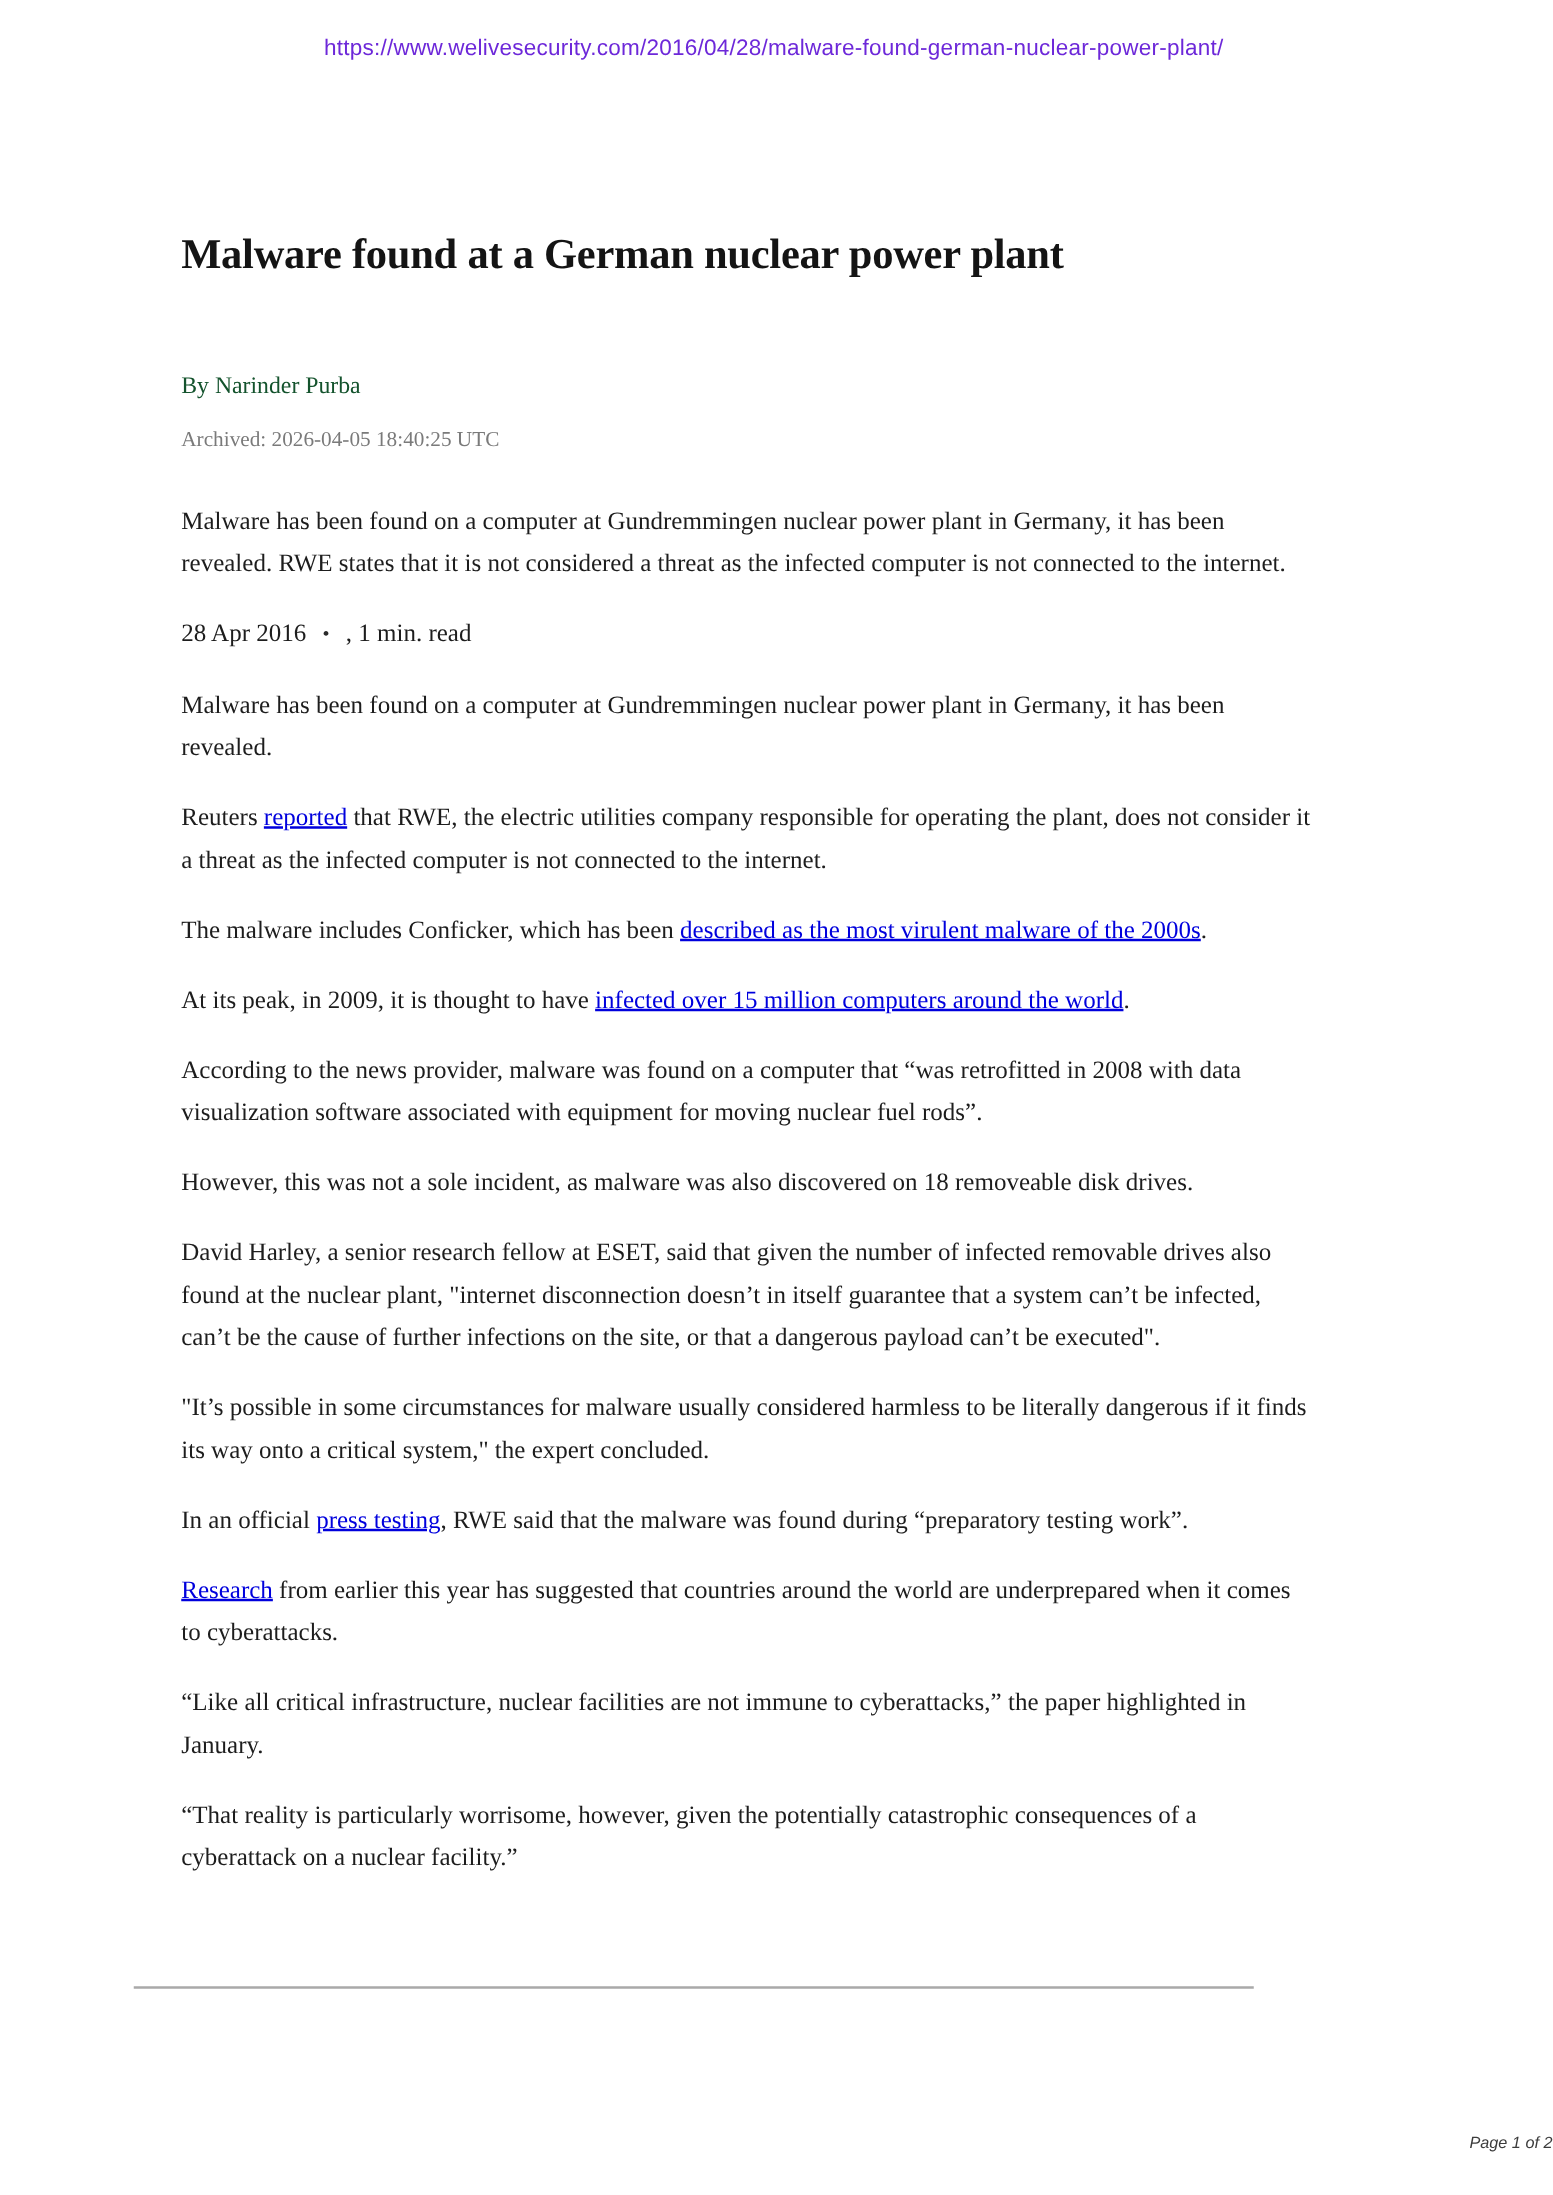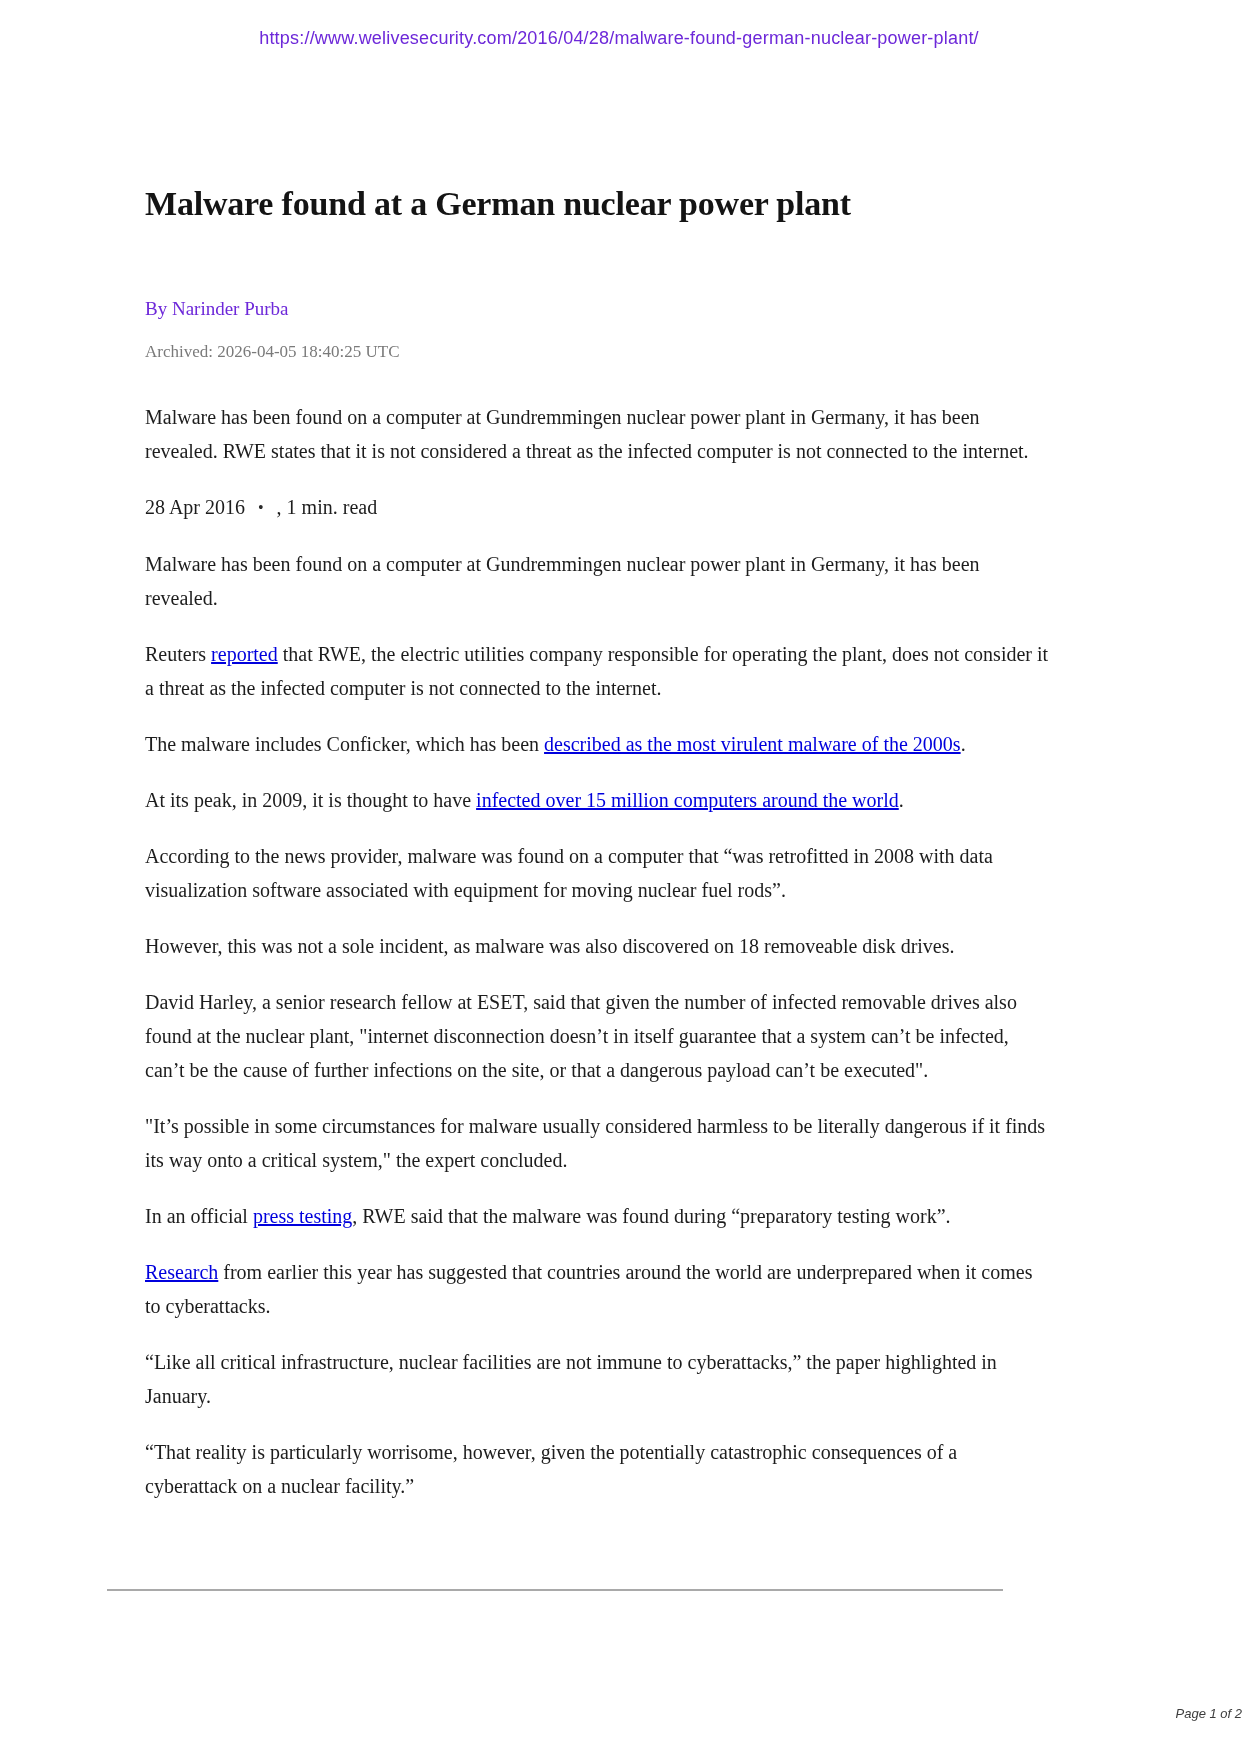--- a/index.html
+++ b/index.html
@@ -25,21 +25,21 @@
     margin-left: 38px;
   }
   h1.title {
     margin: 182px 0 70px 0;
     font-size: 34px; line-height: 44px;
     font-weight: bold; color: #141414;
     letter-spacing: -0.2px;
   }
   .byline {
     font-size: 19px; line-height: 26px;
-    color: #6d28d9; margin: 0 0 18px 0;
+    color: #14532d; margin: 0 0 18px 0;
   }
   .archived {
     font-size: 17px; line-height: 24px;
     color: #7a7a7a; margin: 0 0 36px 0;
   }
   p.body {
     font-size: 20px; line-height: 34px;
     margin: 0 0 22px 0; color: #1d1d1d;
   }
   .dateline { font-size: 20px; line-height: 34px; margin: 0 0 22px 0; color: #1d1d1d; }

